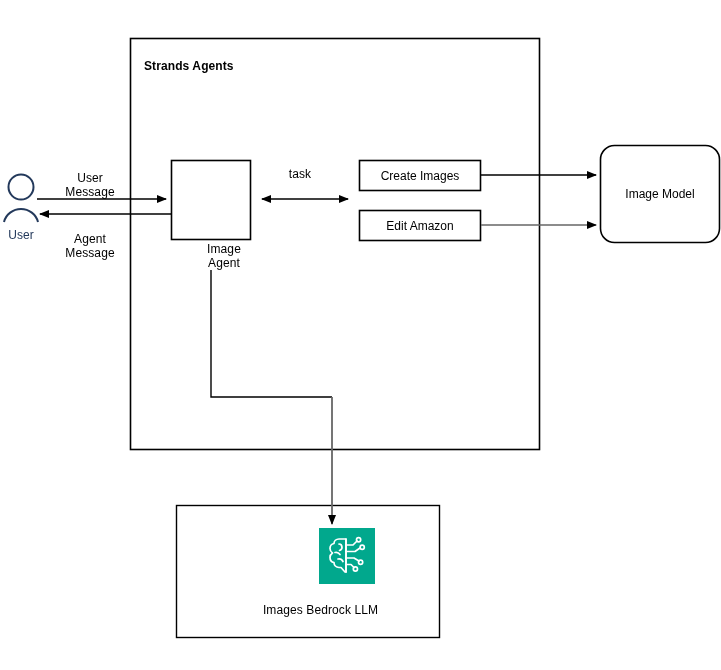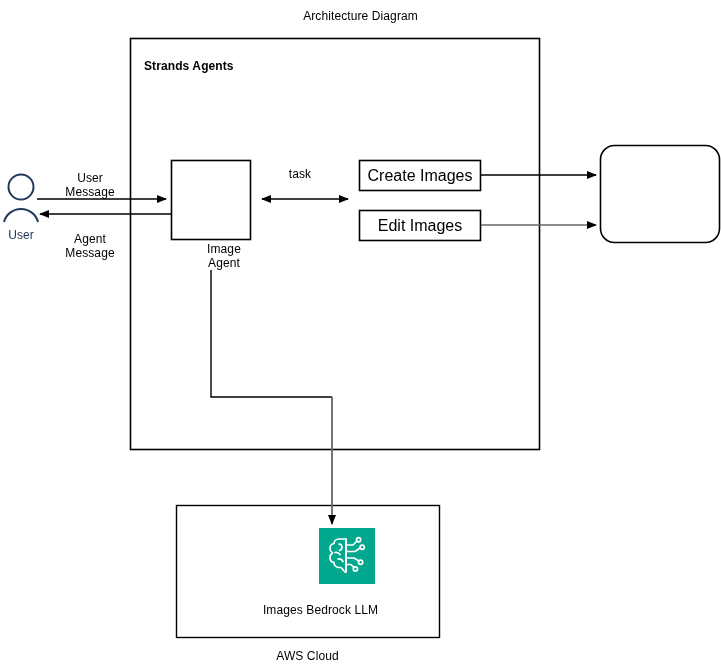--- a/index.html
+++ b/index.html
@@ -31,21 +31,21 @@
     color: #000000;
     font-size: 12px;
     line-height: 14px;
     text-align: center;
     white-space: pre;
     letter-spacing: 0.1px;
   }
   .lbl-box {
     position: absolute;
     color: #000000;
-    font-size: 16px;
+    font-size: 12px;
     line-height: 14px;
     text-align: center;
     display: flex;
     align-items: center;
     justify-content: center;
   }
   #title {
     top: 9px;
     left: 0;
     width: 721px;
@@ -191,39 +191,38 @@
       <path d="M27,36.5 L32,36.5 L35,39.5"></path>
     </g>
     <g fill="none" stroke="#ffffff" stroke-width="1.7">
       <circle cx="39.6" cy="11.8" r="2.1"></circle>
       <circle cx="43.2" cy="19.2" r="2.1"></circle>
       <circle cx="41.6" cy="34.2" r="2.1"></circle>
       <circle cx="36.4" cy="41" r="2.1"></circle>
     </g>
   </svg>
 
-  <div class="lbl" id="title">Architecture Diagram</div>
 
   <div class="lbl" id="strands-label">Strands Agents</div>
 
   <div class="lbl" id="user-label">User</div>
 
   <div class="lbl" id="user-message-label">User
 Message</div>
 
   <div class="lbl" id="agent-message-label">Agent
 Message</div>
 
   <div class="lbl" id="image-agent-label">Image
 Agent</div>
 
   <div class="lbl" id="task-label">task</div>
 
   <div class="lbl-box" id="create-images-label">Create Images</div>
 
-  <div class="lbl-box" id="edit-images-label">Edit Images</div>
-
+  <div class="lbl-box" id="edit-images-label">Edit Amazon</div>
+
+  <div class="lbl-box" id="image-model-label">Image Model</div>
 
   <div class="lbl" id="bedrock-label">Images Bedrock LLM</div>
 
-  <div class="lbl" id="aws-cloud-label">AWS Cloud</div>
 
 </div>
 
 </body></html>

